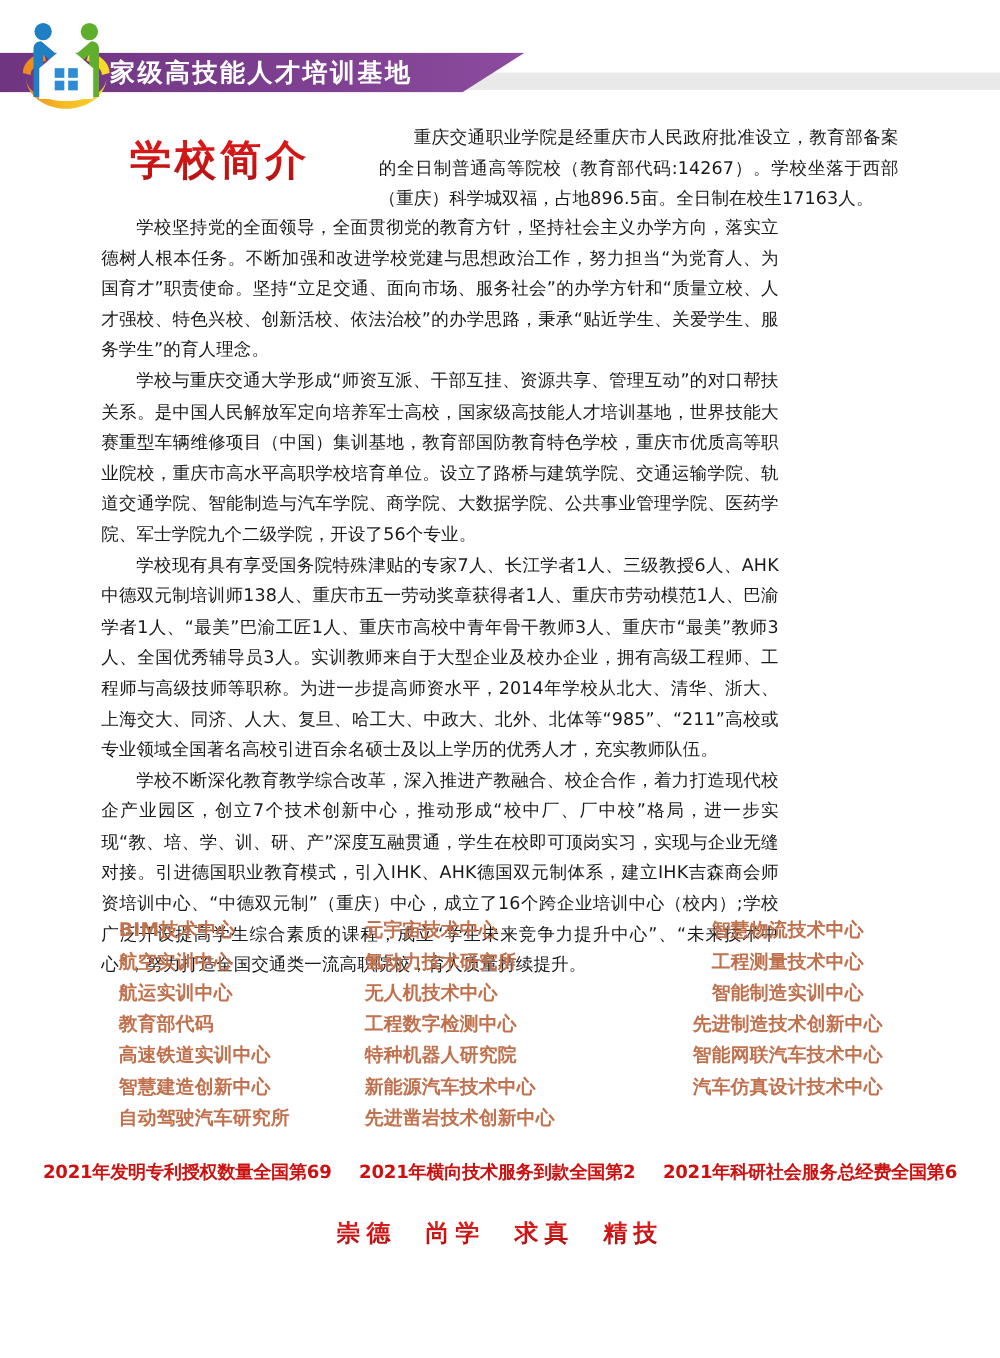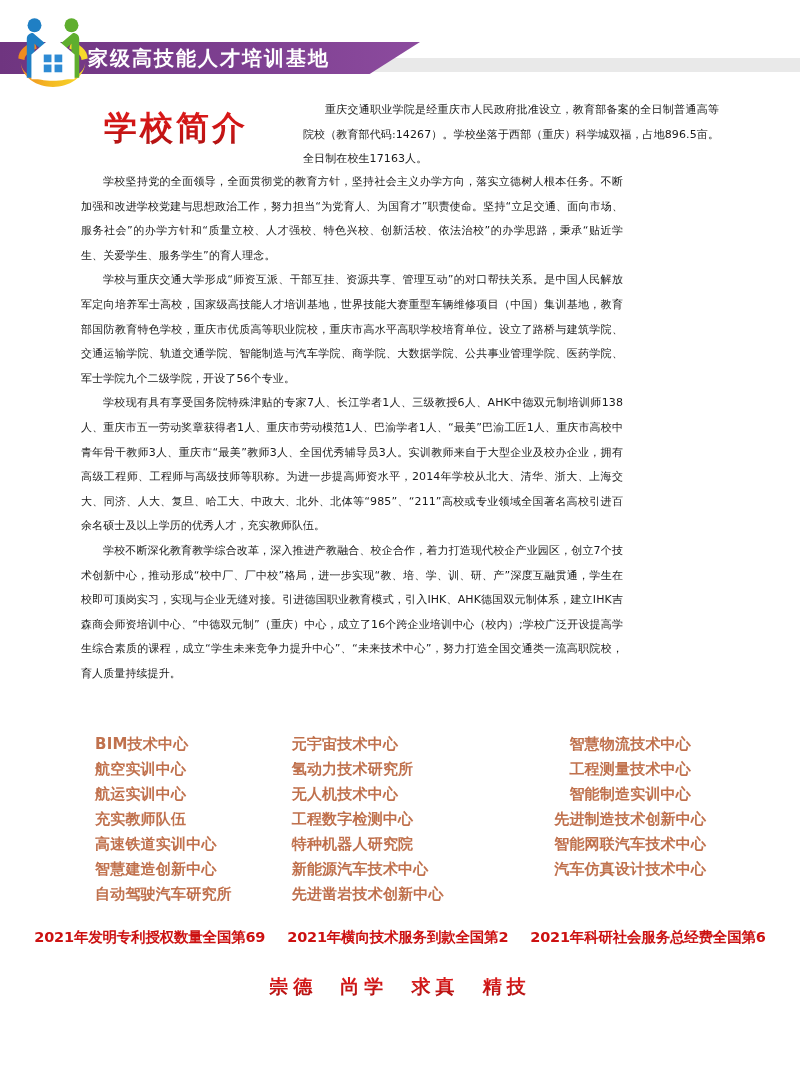--- a/index.html
+++ b/index.html
@@ -92,21 +92,21 @@
   }
   .intro-para {
     position: absolute;
     left: 303px;
     top: 6px;
     width: 416px;
   }
 
   .para {
     font-family: "DejaVu Sans", "Liberation Sans", sans-serif;
-    font-size: 11px;
+    font-size: 14px;
     line-height: 24.6px;
     color: #1a1a1a;
     text-align: justify;
     text-justify: inter-character;
     text-indent: 2em;
     margin: 0;
     letter-spacing: 0.1px;
   }
   .intro-para .para { text-indent: 2em; }
 
@@ -243,21 +243,21 @@
     <p class="para">学校不断深化教育教学综合改革，深入推进产教融合、校企合作，着力打造现代校企产业园区，创立7个技术创新中心，推动形成“校中厂、厂中校”格局，进一步实现“教、培、学、训、研、产”深度互融贯通，学生在校即可顶岗实习，实现与企业无缝对接。引进德国职业教育模式，引入IHK、AHK德国双元制体系，建立IHK吉森商会师资培训中心、“中德双元制”（重庆）中心，成立了16个跨企业培训中心（校内）;学校广泛开设提高学生综合素质的课程，成立“学生未来竞争力提升中心”、“未来技术中心”，努力打造全国交通类一流高职院校，育人质量持续提升。</p>
   </div>
 
 </div>
 
 <div class="centers">
   <div class="center-col c1">
     <div class="center-item">BIM技术中心</div>
     <div class="center-item">航空实训中心</div>
     <div class="center-item">航运实训中心</div>
-    <div class="center-item">充实教师队伍</div>
+    <div class="center-item">教育部代码</div>
     <div class="center-item">高速铁道实训中心</div>
     <div class="center-item">智慧建造创新中心</div>
     <div class="center-item">自动驾驶汽车研究所</div>
   </div>
   <div class="center-col c2">
     <div class="center-item">元宇宙技术中心</div>
     <div class="center-item">氢动力技术研究所</div>
     <div class="center-item">无人机技术中心</div>
     <div class="center-item">工程数字检测中心</div>
     <div class="center-item">特种机器人研究院</div>

